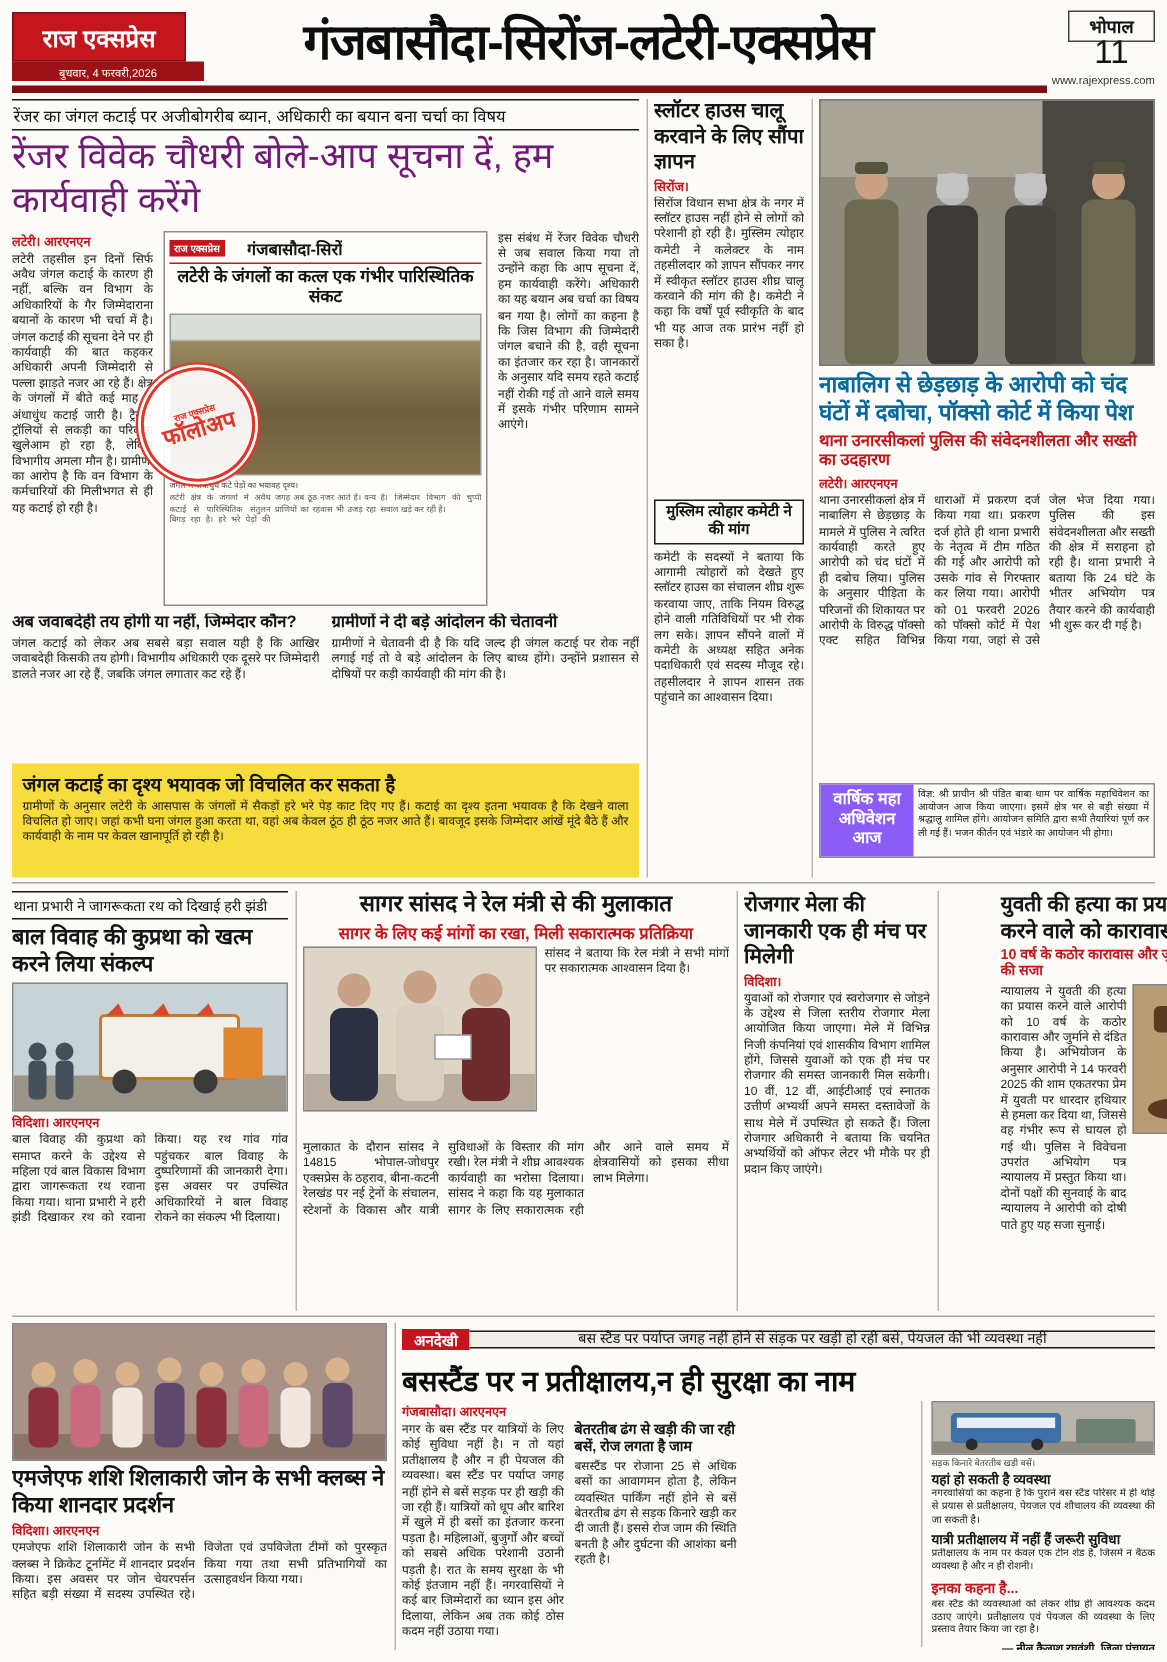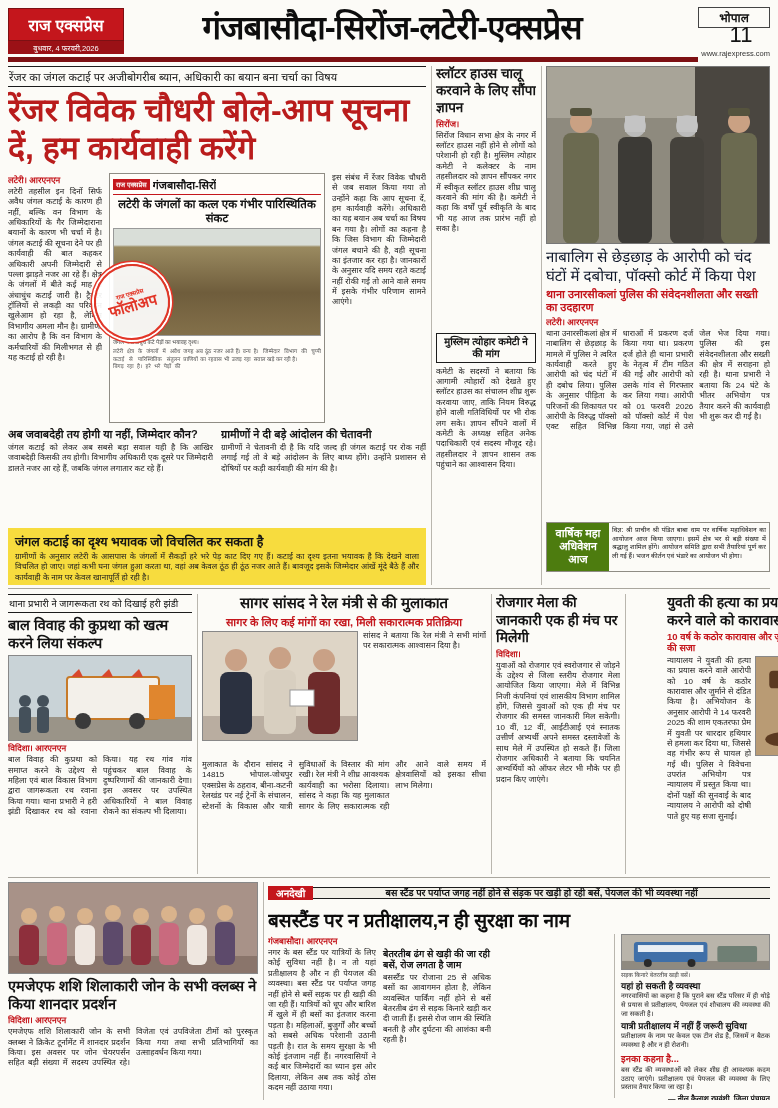--- a/index.html
+++ b/index.html
@@ -2,44 +2,44 @@
 <html><head>
 <meta charset="utf-8">
 <style>
   *{margin:0;padding:0;box-sizing:border-box}
   html,body{background:#e7e4de}
   body{width:778px;font-family:"Liberation Sans","DejaVu Sans",sans-serif}
   .page{position:relative;width:778px;height:1108px;background:#fcfbf7;color:#141414;overflow:hidden;margin:0 auto}
 
   
   .logo{position:absolute;left:8px;top:8px;width:116px;height:33px;background:#c4161c;border:1px solid #7d1013;color:#fff;font-weight:bold;font-size:16px;display:flex;align-items:center;justify-content:center}
-  .logo-date{position:absolute;left:8px;top:41px;width:116px;height:13px;background:#9b1116;color:#fff;font-size:7.5px;display:flex;align-items:center;justify-content:center}
+  .logo-date{position:absolute;left:8px;top:41px;width:128px;height:13px;background:#9b1116;color:#fff;font-size:7.5px;display:flex;align-items:center;justify-content:center}
   .paper-title{position:absolute;left:128px;top:4px;width:528px;text-align:center;font-size:33px;font-weight:bold;letter-spacing:-1px;color:#0d0d0d}
-  .edition{position:absolute;right:8px;top:7px;width:72px;text-align:center;font-weight:bold;font-size:12px;border:1px solid #444;padding:1px 0}
+  .edition{position:absolute;right:8px;top:7px;width:58px;text-align:center;font-weight:bold;font-size:12px;border:1px solid #444;padding:1px 0}
   .page-num{position:absolute;right:8px;top:24px;width:58px;text-align:center;font-size:22px;font-weight:normal;line-height:1}
   .website{position:absolute;right:8px;top:49px;font-size:7.5px;color:#333;text-decoration:none}
   .header-rule{position:absolute;left:8px;top:57px;width:690px;height:5px;background:#7d1013}
 
   
   .sec{position:absolute;overflow:hidden}
   .kicker{border-top:1.5px solid #1c1c1c;border-bottom:1.5px solid #1c1c1c;text-align:left;font-weight:normal;padding:2px 1px}
   .byline{color:#c4161c;font-weight:bold;font-size:8.5px;margin:1px 0 2px}
   .body-text{font-size:8px;line-height:1.3;text-align:justify;color:#1c1c1c;overflow:hidden}
   .red-sub{color:#c4161c;font-weight:bold}
   .vr{position:absolute;width:1px;background:#b9b6ae}
   .hr{position:absolute;height:1px;background:#a9a69e}
 
   
   #sec-ranger{left:8px;top:66px;width:418px;height:519px}
   #sec-ranger .kicker{font-size:11px}
-  .ranger-headline{font-size:32px;line-height:1.2;font-weight:bold;margin:4px 0 5px;color:#b91c1c}
+  .ranger-headline{font-size:24px;line-height:1.2;font-weight:normal;margin:4px 0 5px;color:#701a75}
   .ranger-mid{display:flex;gap:7px;height:250px}
   .ranger-mid .colL,.ranger-mid .colR{width:94px}
   .clip{width:216px;border:1px solid #8f8c84;background:#fffdf9;position:relative;padding:3px;overflow:visible}
-  .clip-head{display:flex;align-items:center;gap:3px;border-bottom:1.5px solid #c4161c;padding-bottom:2px}
+  .clip-head{display:flex;align-items:center;gap:15px;border-bottom:1.5px solid #c4161c;padding-bottom:2px}
   .clip-brand{background:#c4161c;color:#fff;font-size:6.5px;font-weight:bold;padding:1px 3px;white-space:nowrap}
   .clip-title{font-weight:bold;font-size:11px;white-space:nowrap;overflow:hidden}
   .clip-headline{font-size:11.5px;font-weight:bold;text-align:center;margin:3px 0;line-height:1.2}
   .clip-photo{height:108px;border:1px solid #999;background:linear-gradient(180deg,#d9ded8 0%,#d9ded8 15%,#9a8a60 17%,#6f5d3c 60%,#83704a 100%)}
   .clip-caption{font-size:5.5px;color:#454545;margin:2px 0}
   .clip-body{font-size:5.5px;line-height:1.35;color:#555;column-count:3;column-gap:3px;height:74px;text-align:justify;overflow:hidden}
   .stamp{position:absolute;left:-16px;top:90px;width:76px;height:76px;border-radius:50%;border:2.5px solid #e23527;box-shadow:0 0 0 2px #fff,0 0 0 3.5px #e23527;background:rgba(255,255,255,.92);transform:rotate(-16deg);display:flex;flex-direction:column;align-items:center;justify-content:center;color:#e23527;text-align:center}
   .stamp .s1{font-size:6px;font-weight:bold}
   .stamp .s2{font-size:15px;font-weight:bold;line-height:1.1}
   .ranger-subs{display:flex;gap:8px;margin-top:5px;height:84px}
@@ -49,25 +49,25 @@
   .highlight h3{font-size:12.5px;font-weight:bold;margin-bottom:2px}
 
   
   #sec-slaughter{left:436px;top:66px;width:100px;height:519px}
   #sec-slaughter h2{font-size:13.5px;line-height:1.25;font-weight:bold}
   .boxed-sub{border:1px solid #1c1c1c;font-weight:bold;font-size:10px;line-height:1.2;text-align:center;padding:2px;margin:4px 0}
 
   
   #sec-pocso{left:546px;top:66px;width:224px;height:519px}
   .pocso-photo{height:178px;border:1px solid #777;overflow:hidden;background:#8e8a7e}
-  #sec-pocso h2{font-size:15px;line-height:1.25;font-weight:normal;margin-top:4px;color:#0f172a}
+  #sec-pocso h2{font-size:15px;line-height:1.25;font-weight:bold;margin-top:4px;color:#0369a1}
   #sec-pocso .red-sub{font-size:11px;line-height:1.2;margin:2px 0}
   .pocso-body{columns:3;column-gap:6px;height:188px}
   .conv-row{display:flex;margin-top:5px;border:1px solid #8f8c84;height:50px}
-  .conv-label{width:62px;background:#4d7c0f;color:#fff;font-weight:bold;font-size:11px;line-height:1.2;text-align:center;display:flex;align-items:center;justify-content:center;padding:2px}
+  .conv-label{width:62px;background:#8b5cf6;color:#fff;font-weight:bold;font-size:11px;line-height:1.2;text-align:center;display:flex;align-items:center;justify-content:center;padding:2px}
   .conv-note{flex:1;font-size:6.5px;line-height:1.35;padding:3px;color:#222;text-align:justify;overflow:hidden}
 
   
   #sec-childm{left:8px;top:594px;width:184px;height:280px}
   #sec-childm .kicker{font-size:9.5px}
   #sec-childm h2{font-size:14.5px;line-height:1.25;font-weight:bold;margin:3px 0}
   .childm-photo{height:86px;border:1px solid #888;overflow:hidden;background:#c9d3d7}
   #sec-childm .body-text{columns:2;column-gap:6px;height:112px;margin-top:1px}
 
   #sec-rail{left:202px;top:594px;width:284px;height:280px}
@@ -90,21 +90,21 @@
 
   
   #sec-mjf{left:8px;top:882px;width:250px;height:218px}
   .mjf-photo{height:92px;border:1px solid #888;overflow:hidden;background:#a89288}
   #sec-mjf h2{font-size:14.5px;line-height:1.25;font-weight:bold;margin:3px 0 1px}
   #sec-mjf .body-text{columns:2;column-gap:6px;height:70px}
 
   #sec-busstand{left:268px;top:882px;width:502px;height:218px}
   .bus-top{display:flex;align-items:center;height:22px}
   .bus-label{background:#c4161c;color:#fff;font-weight:bold;font-size:10px;display:flex;align-items:center;padding:0 8px;white-space:nowrap}
-  .bus-kicker{flex:1;background:#f1efe7;border-top:1.5px solid #1c1c1c;border-bottom:1.5px solid #1c1c1c;font-weight:bold;font-size:9.5px;line-height:1.1;display:flex;align-items:center;justify-content:center;text-align:center;padding:0 17px}
+  .bus-kicker{flex:1;background:#f1efe7;border-top:1.5px solid #1c1c1c;border-bottom:1.5px solid #1c1c1c;font-weight:normal;font-size:9.5px;line-height:1.1;display:flex;align-items:center;justify-content:center;text-align:center;padding:0 17px}
   #sec-busstand h2{font-size:19px;font-weight:bold;margin:3px 0 2px;color:#0c0c0c}
   .bus-main{position:absolute;left:0;top:52px;width:338px;height:164px}
   .bus-main .cols{columns:3;column-gap:7px;height:150px}
   .bus-sub-title{font-weight:bold;font-size:9.5px;line-height:1.2;margin:3px 0 2px;break-inside:avoid}
   .bus-right{position:absolute;left:346px;top:52px;width:156px;height:164px;border-left:1px solid #b9b6ae;padding-left:6px}
   .bus-photo{height:36px;border:1px solid #888;overflow:hidden;background:#b9b4aa}
   .bus-caption{font-size:6px;color:#444;margin:1px 0 2px}
   .bus-right h3{font-size:9px;font-weight:bold;line-height:1.15;margin:2px 0 1px}
   .bus-right .body-text{font-size:6.8px}
   .quote-label{color:#c4161c;font-weight:bold;font-size:9.5px;margin:2px 0 1px}

